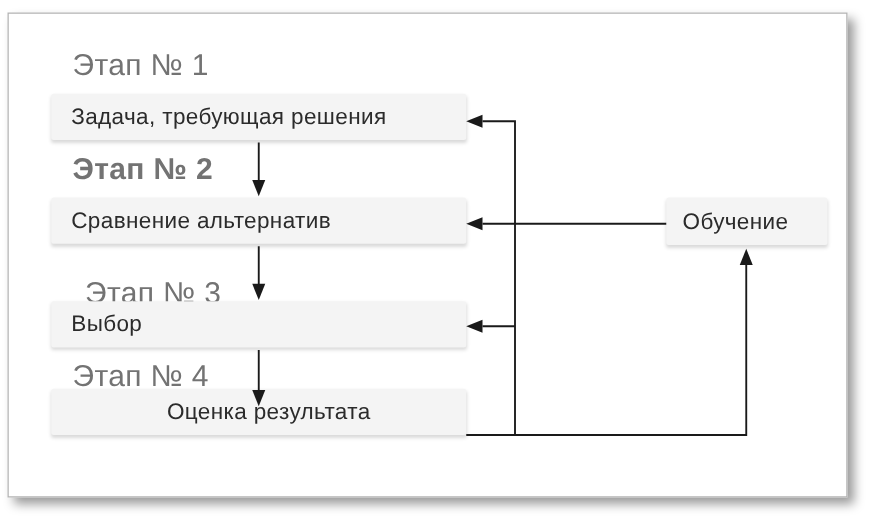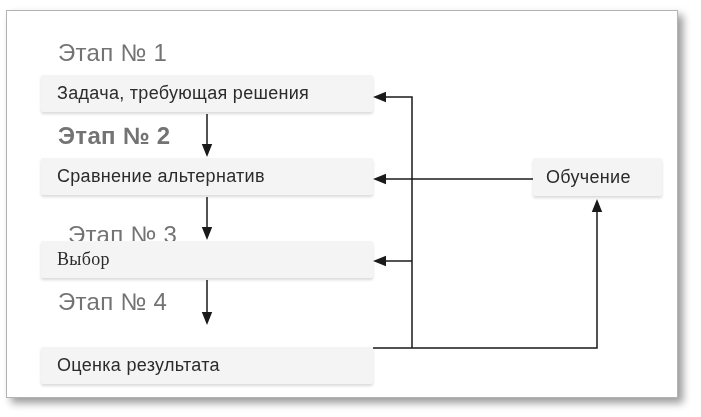--- a/index.html
+++ b/index.html
@@ -44,22 +44,22 @@
   .stage-box .box-text { padding-left: 16px; }
 
   #lbl1 { left: 51px;  top: 31px;  }
   #lbl2 { left: 51px;  top: 114px; font-weight: bold; }
   #lbl3 { left: 61px;  top: 197px; margin-top: 16px; }
   #lbl4 { left: 51px;  top: 280px; }
   #lbl5 { left: 540px; top: 117px; }
 
   #box1 { left: 34px;  top: 64px;  width: 332px; }
   #box2 { left: 34px;  top: 147px; width: 332px; text-align: right; }
-  #box3 { left: 34px;  top: 230px; width: 332px; font-family: Liberation Serif, serif; }
-  #box4 { left: 34px;  top: 336px; width: 332px; }
+  #box3 { left: 34px;  top: 230px; width: 332px; }
+  #box4 { left: 34px;  top: 300px; width: 332px; justify-content: center; }
   #box5 { left: 526px; top: 147px; width: 129px; height: 38px; align-items: center; }
   #box5 .box-text { padding-left: 13px; }
 
   .connectors {
     position: absolute;
     left: 0; top: 0;
     width: 670px;
     height: 386px;
     pointer-events: none;
   }

